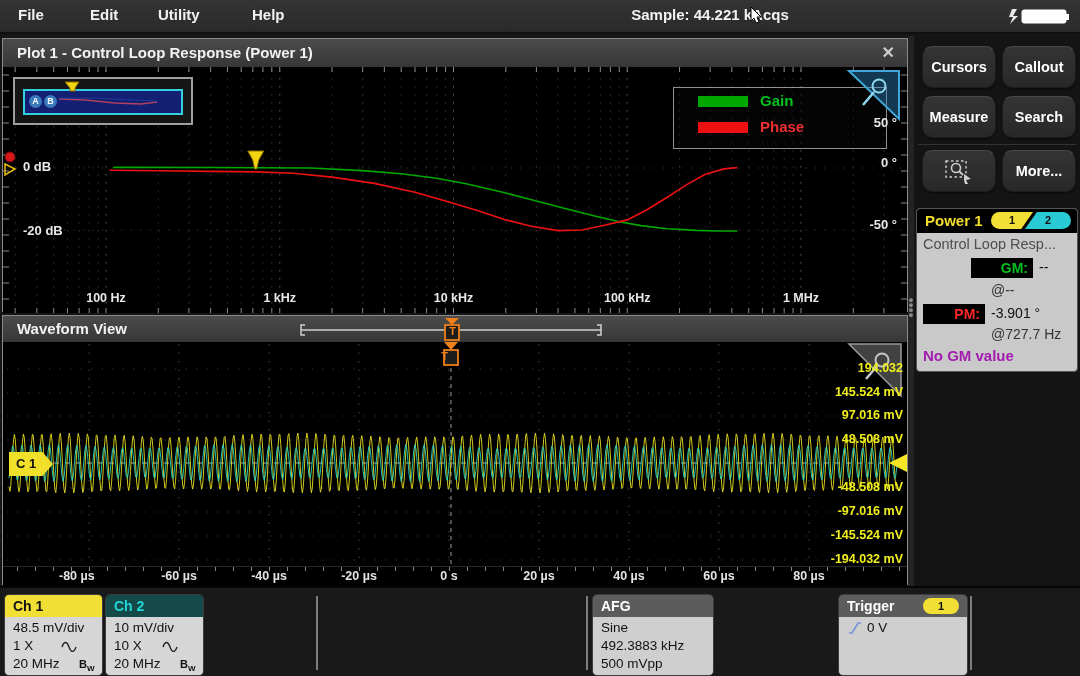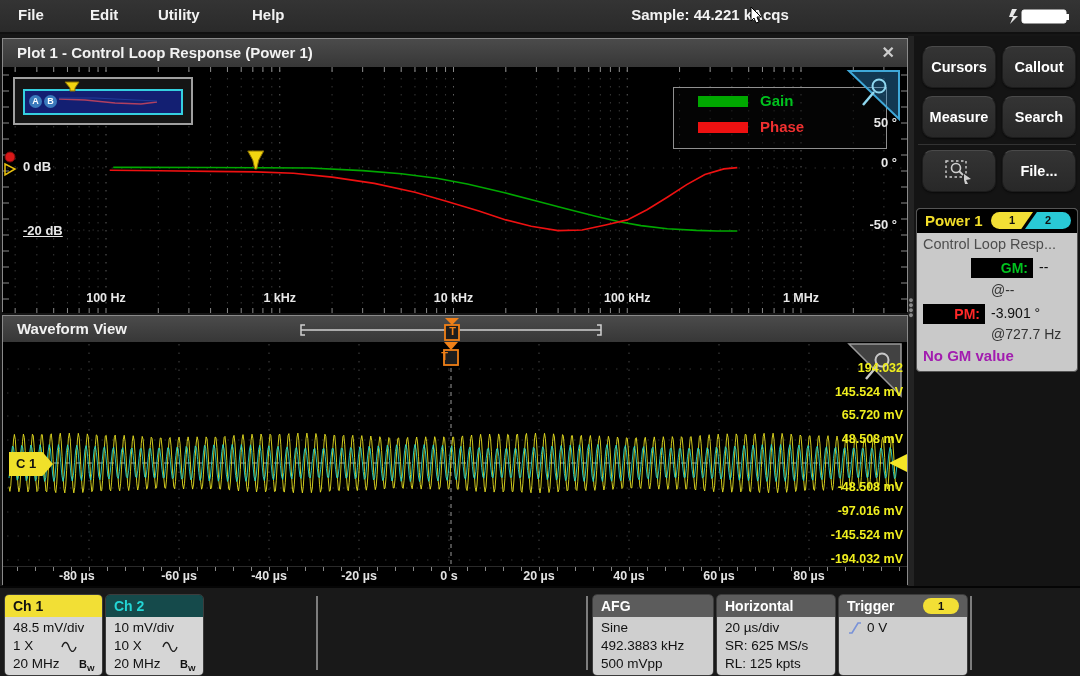--- a/index.html
+++ b/index.html
@@ -274,21 +274,21 @@
           <span class="legend-swatch" style="background:#00a800"></span>
           <span class="legend-text" style="color:#00c21e">Gain</span>
         </div>
         <div class="legend-row">
           <span class="legend-swatch" style="background:#ee1111"></span>
           <span class="legend-text" style="color:#f03030">Phase</span>
         </div>
       </div>
 
       <span class="axis-label" style="left:20px;top:92px;font-size:13px;">0 dB</span>
-      <span class="axis-label" style="left:20px;top:156px;font-size:13px;text-decoration:underline;">-20 dB</span>
+      <span class="axis-label" style="left:20px;top:156px;font-size:13px;">-20 dB</span>
       <span class="axis-label" style="right:10px;top:48px;font-size:13px;">50 °</span>
       <span class="axis-label" style="right:10px;top:88px;font-size:13px;">0 °</span>
       <span class="axis-label" style="right:10px;top:150px;font-size:13px;">-50 °</span>
       <div id="plot1-xlabels">
           <span class="axis-label" style="left: 73px; top: 224px; width: 60px; text-align: center;">100 Hz</span>
           <span class="axis-label" style="left: 246.75px; top: 224px; width: 60px; text-align: center;">1 kHz</span>
           <span class="axis-label" style="left: 420.5px; top: 224px; width: 60px; text-align: center;">10 kHz</span>
           <span class="axis-label" style="left: 594.25px; top: 224px; width: 60px; text-align: center;">100 kHz</span>
           <span class="axis-label" style="left: 768px; top: 224px; width: 60px; text-align: center;">1 MHz</span>
         </div>
@@ -355,21 +355,21 @@
       </svg>
 
       <svg width="904" height="224" style="position:absolute;left:0;top:0;pointer-events:none">
         <polygon points="846,2 898,2 898,54" fill="rgba(120,120,120,0.55)" stroke="#9a9a9a" stroke-width="1.5"></polygon>
         <circle cx="879" cy="18" r="6.5" fill="none" stroke="#c8c8c8" stroke-width="2"></circle>
         <line x1="874" y1="24" x2="863" y2="37" stroke="#c8c8c8" stroke-width="2.5"></line>
       </svg>
       <div id="wf-ylabels">
           <span class="yellow-label" style="right: 4px; top: 19px;">194.032</span>
           <span class="yellow-label" style="right: 4px; top: 43px;">145.524 mV</span>
-          <span class="yellow-label" style="right: 4px; top: 66px;">65.720 mV</span>
+          <span class="yellow-label" style="right: 4px; top: 66px;">97.016 mV</span>
           <span class="yellow-label" style="right: 4px; top: 90px;">48.508 mV</span>
           <span class="yellow-label" style="right: 4px; top: 138px;">-48.508 mV</span>
           <span class="yellow-label" style="right: 4px; top: 162px;">-97.016 mV</span>
           <span class="yellow-label" style="right: 4px; top: 186px;">-145.524 mV</span>
           <span class="yellow-label" style="right: 4px; top: 210px;">-194.032 mV</span>
         </div>
     </div>
 
     <div class="abs" style="left:0;top:250px;width:904px;height:19px;background:#000;border-top:1px solid #2a2a2a;">
       <div id="wf-xlabels">
@@ -447,21 +447,21 @@
     <div class="side-btn" style="left:88px;top:60px">Search</div>
     <div class="abs" style="left:4px;top:108px;width:158px;height:1px;background:#333;"></div>
     <div class="side-btn" style="left:8px;top:114px">
       <svg width="30" height="26" style="margin-top:7px">
         <rect x="2" y="3" width="20" height="16" fill="none" stroke="#cfcfcf" stroke-width="1.4" stroke-dasharray="2.5 2.5"></rect>
         <circle cx="12" cy="10" r="4.5" fill="none" stroke="#cfcfcf" stroke-width="1.6"></circle>
         <line x1="15" y1="13" x2="19" y2="17" stroke="#cfcfcf" stroke-width="1.8"></line>
         <polygon points="20,16 27,21 22,22 24,26 21,26 20,22" fill="#cfcfcf"></polygon>
       </svg>
     </div>
-    <div class="side-btn" style="left:88px;top:114px">File...</div>
+    <div class="side-btn" style="left:88px;top:114px">More...</div>
 
     <div class="power-card">
       <div class="power-header">
         <span class="power-title">Power 1</span>
         <span class="abs" style="left:74px;top:3px;width:42px;height:17px;background:#f2df35;border-radius:9px 0 0 9px;
               clip-path:polygon(0 0,100% 0,72% 100%,0 100%);color:#111;font-size:11px;font-weight:700;text-align:center;line-height:17px;">1</span>
         <span class="abs" style="left:108px;top:3px;width:46px;height:17px;background:#29c9d6;border-radius:0 9px 9px 0;
               clip-path:polygon(26% 0,100% 0,100% 100%,0 100%);color:#111;font-size:11px;font-weight:700;text-align:center;line-height:17px;">2</span>
       </div>
       <div class="abs" style="left:6px;top:27px;color:#4d4d4d;font-size:14.5px;">Control Loop Resp...</div>
@@ -521,28 +521,20 @@
 
     <div class="badge" style="left:592px;top:6px;width:120px;height:80px;">
       <div class="badge-head" style="background:#5c5c5c;color:#fff;">AFG</div>
       <div class="badge-body" style="background:#cfcfcf">
         <div class="badge-line">Sine</div>
         <div class="badge-line">492.3883 kHz</div>
         <div class="badge-line">500 mVpp</div>
       </div>
     </div>
 
-    <div class="badge" style="left:716px;top:6px;width:118px;height:80px;">
-      <div class="badge-head" style="background:#5c5c5c;color:#fff;">Horizontal</div>
-      <div class="badge-body" style="background:#cfcfcf">
-        <div class="badge-line">20 µs/div</div>
-        <div class="badge-line">SR: 625 MS/s</div>
-        <div class="badge-line">RL: 125 kpts</div>
-      </div>
-    </div>
 
     <div class="badge" style="left:838px;top:6px;width:128px;height:80px;">
       <div class="badge-head" style="background:#5c5c5c;color:#fff;">
         <span>Trigger</span>
         <span class="pill" style="right:8px;top:3px;width:36px;height:16px;line-height:16px;">1</span>
       </div>
       <div class="badge-body" style="background:#cfcfcf">
         <div class="badge-line">
           <svg width="16" height="16" style="position:absolute;left:0px;top:1px">
             <polyline points="2,13 5,13 11,3 14,3" fill="none" stroke="#7a93d8" stroke-width="1.7"></polyline>

